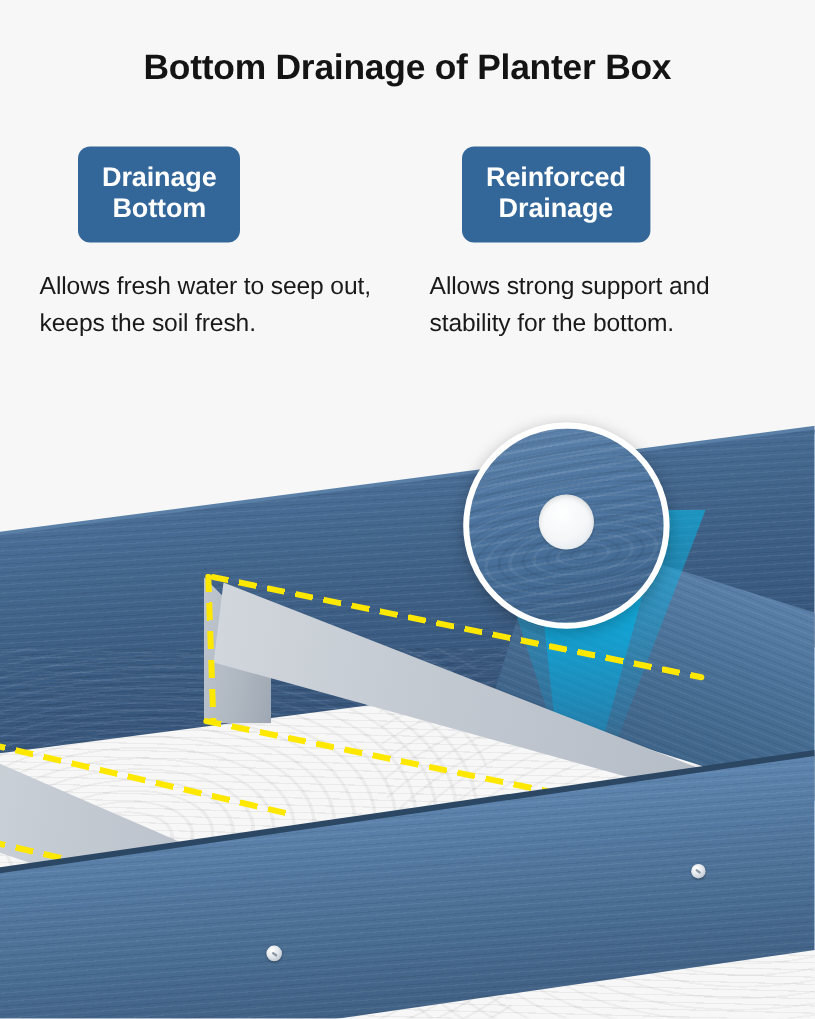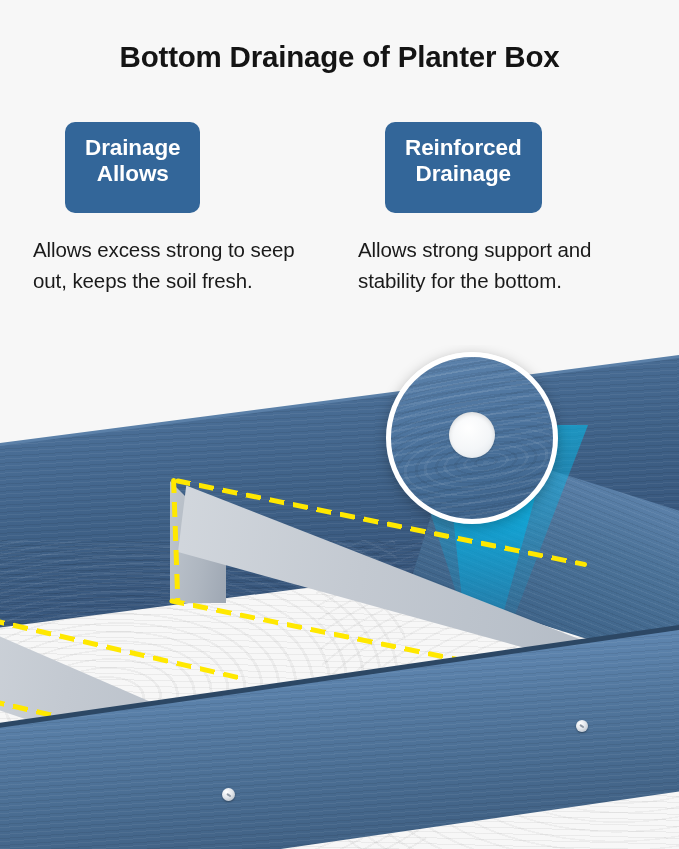--- a/index.html
+++ b/index.html
@@ -40,21 +40,21 @@
 
   .badge {
     display:inline-block;
     background:#336699;
     border-radius:10px;
     color:#ffffff;
     text-align:center;
     font-size:22.5px;
     font-weight:700;
     line-height:1.16;
-    padding:13px 20px 26px 20px;
+    padding:13px 20px 15px 20px;
     letter-spacing:-0.1px;
   }
   #col-left  .badge-wrap { margin-left:43px; }
   #col-right .badge-wrap { margin-left:28px; }
   .badge-line { display:block; white-space:nowrap; }
 
   .desc {
     margin-top:22px;
     font-size:20.5px;
     line-height:1.48;
@@ -352,24 +352,24 @@
   </div>
 
   <div id="text-panel">
 
     <div id="page-title">Bottom Drainage of Planter Box</div>
 
     <div class="col" id="col-left">
       <div class="badge-wrap">
         <div class="badge">
           <span class="badge-line">Drainage</span>
-          <span class="badge-line">Allows</span>
+          <span class="badge-line">Bottom</span>
         </div>
       </div>
-      <div class="desc">Allows excess strong to seep out, keeps the soil fresh.</div>
+      <div class="desc">Allows fresh water to seep out, keeps the soil fresh.</div>
     </div>
 
     <div class="col" id="col-right">
       <div class="badge-wrap">
         <div class="badge">
           <span class="badge-line">Reinforced</span>
           <span class="badge-line">Drainage</span>
         </div>
       </div>
       <div class="desc">Allows strong support and stability for the bottom.</div>

